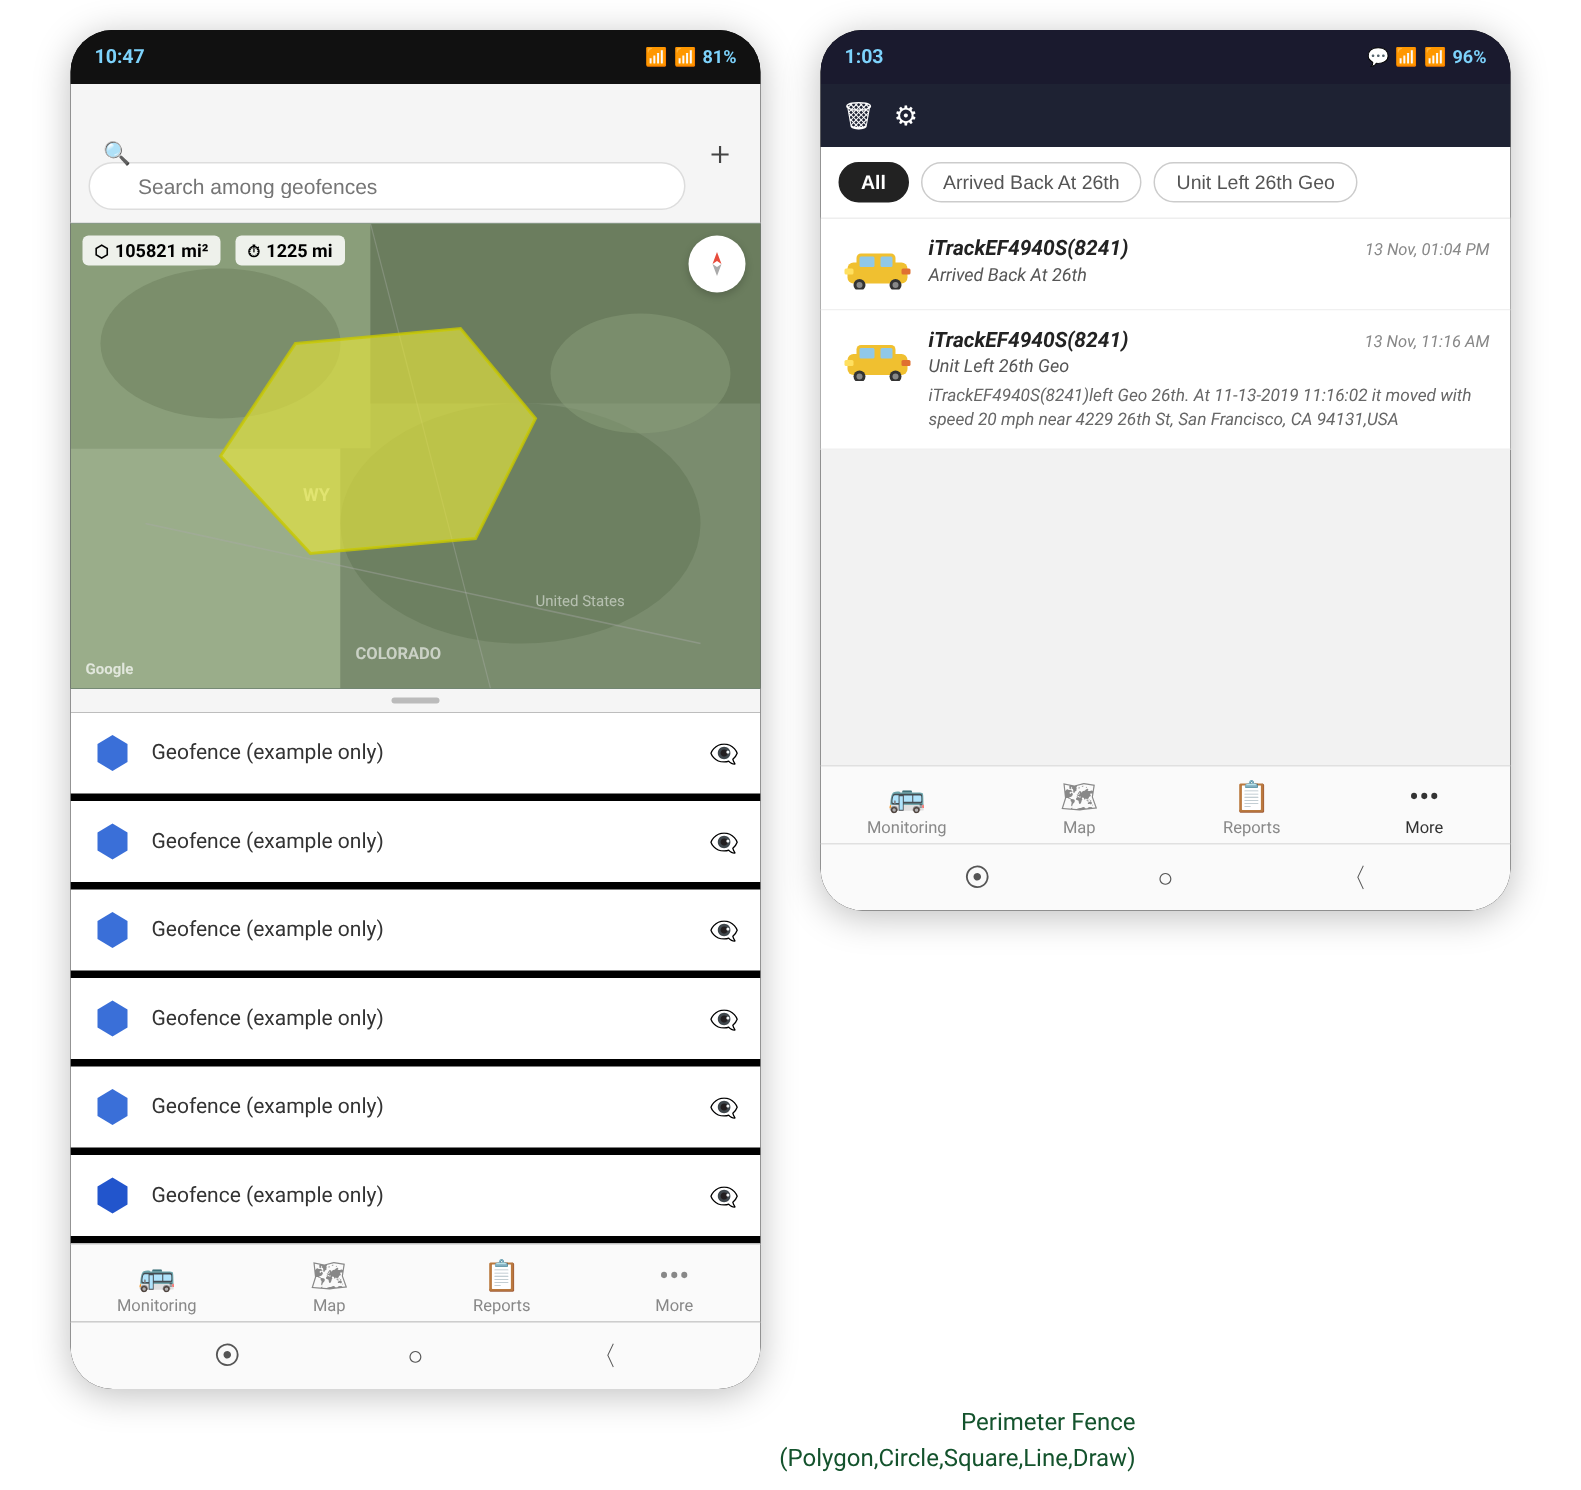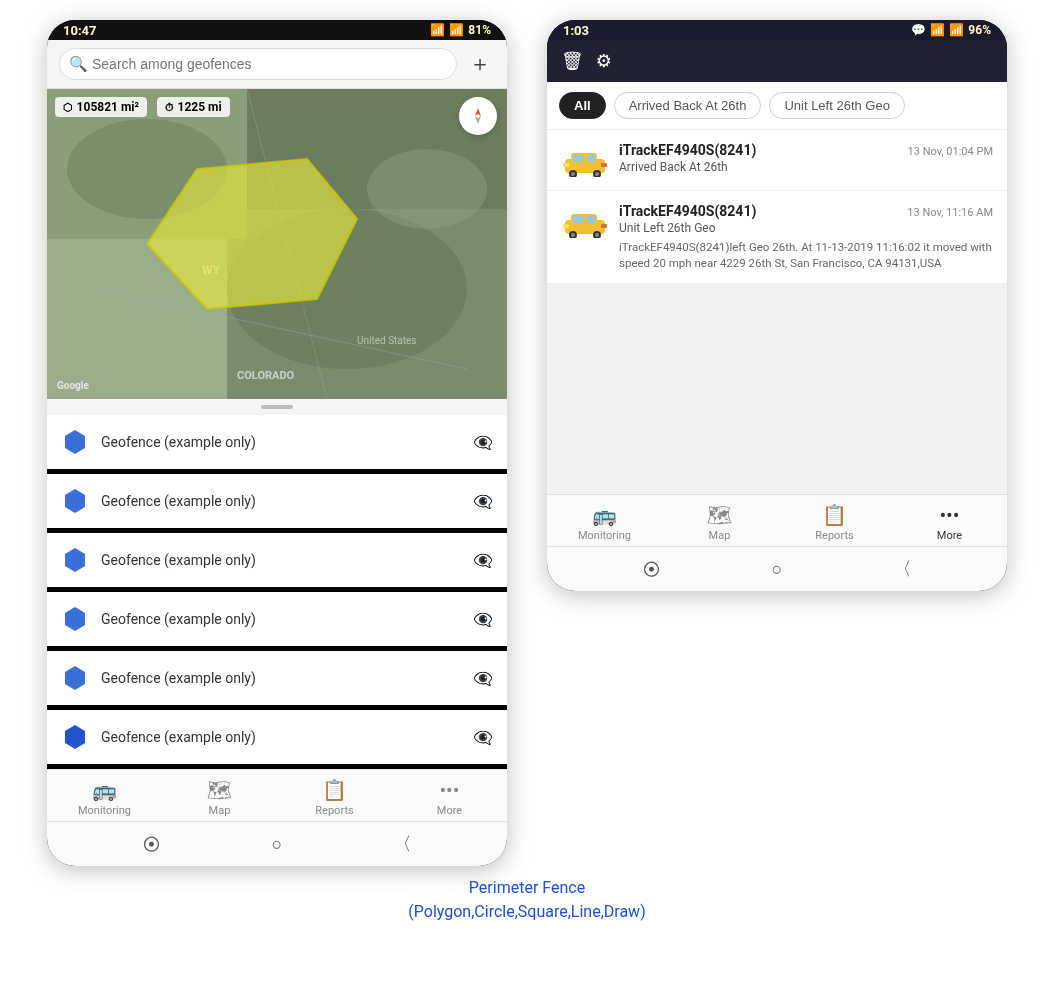--- a/index.html
+++ b/index.html
@@ -26,28 +26,28 @@
       border-radius: 28px;
       overflow: hidden;
       background: #000;
       box-shadow: 0 4px 24px rgba(0,0,0,0.25);
       display: flex;
       flex-direction: column;
     }
     
     .status-bar {
       background: #1a1a2e;
-      color: #fef9c3;
+      color: #7dd3fc;
       font-size: 13px;
       font-weight: bold;
       display: flex;
       justify-content: space-between;
       align-items: center;
       padding: 6px 16px;
-      height: 20px;
+      height: 36px;
     }
     .status-bar.light {
       background: #111;
     }
     .status-icons { display: flex; gap: 4px; align-items: center; font-size: 12px; }
     .search-bar {
       background: #f5f5f5;
       display: flex;
       align-items: center;
       padding: 8px 12px;
@@ -56,20 +56,21 @@
     }
     .search-bar input {
       background: #fff;
       border: 1px solid #ddd;
       border-radius: 22px;
       padding: 7px 14px;
       font-size: 14px;
       flex: 1;
       outline: none;
       color: #888;
+      margin-top: 44px;
     }
     .search-bar-inner {
       position: relative;
       flex: 1;
     }
     .search-bar-inner input { padding-left: 32px; width: 100%; }
     .add-btn {
       background: none;
       border: none;
       font-size: 22px;
@@ -234,20 +235,21 @@
     .filter-tab.active {
       background: #222;
       color: #fff;
       border-color: #222;
       font-weight: bold;
     }
     
     .notif-list {
       background: #fff;
       padding: 0;
+      font-style: italic;
     }
     .notif-card {
       background: #fff;
       border-bottom: 1px solid #f0f0f0;
       padding: 12px 14px;
       display: flex;
       gap: 10px;
       align-items: flex-start;
     }
     .notif-car-img {
@@ -293,23 +295,23 @@
     .captions-row {
       display: flex;
       flex-direction: row;
       gap: 40px;
       padding: 10px 40px 0 40px;
       width: 100%;
       justify-content: center;
     }
     .caption {
       width: 460px;
-      text-align: center;
+      text-align: right;
       font-size: 16px;
-      color: #1d4ed8;
+      color: #14532d;
       line-height: 1.5;
     }
   </style>
 </head>
 <body>
 
 <div class="phones-row">
 
   <div class="phone">
 

